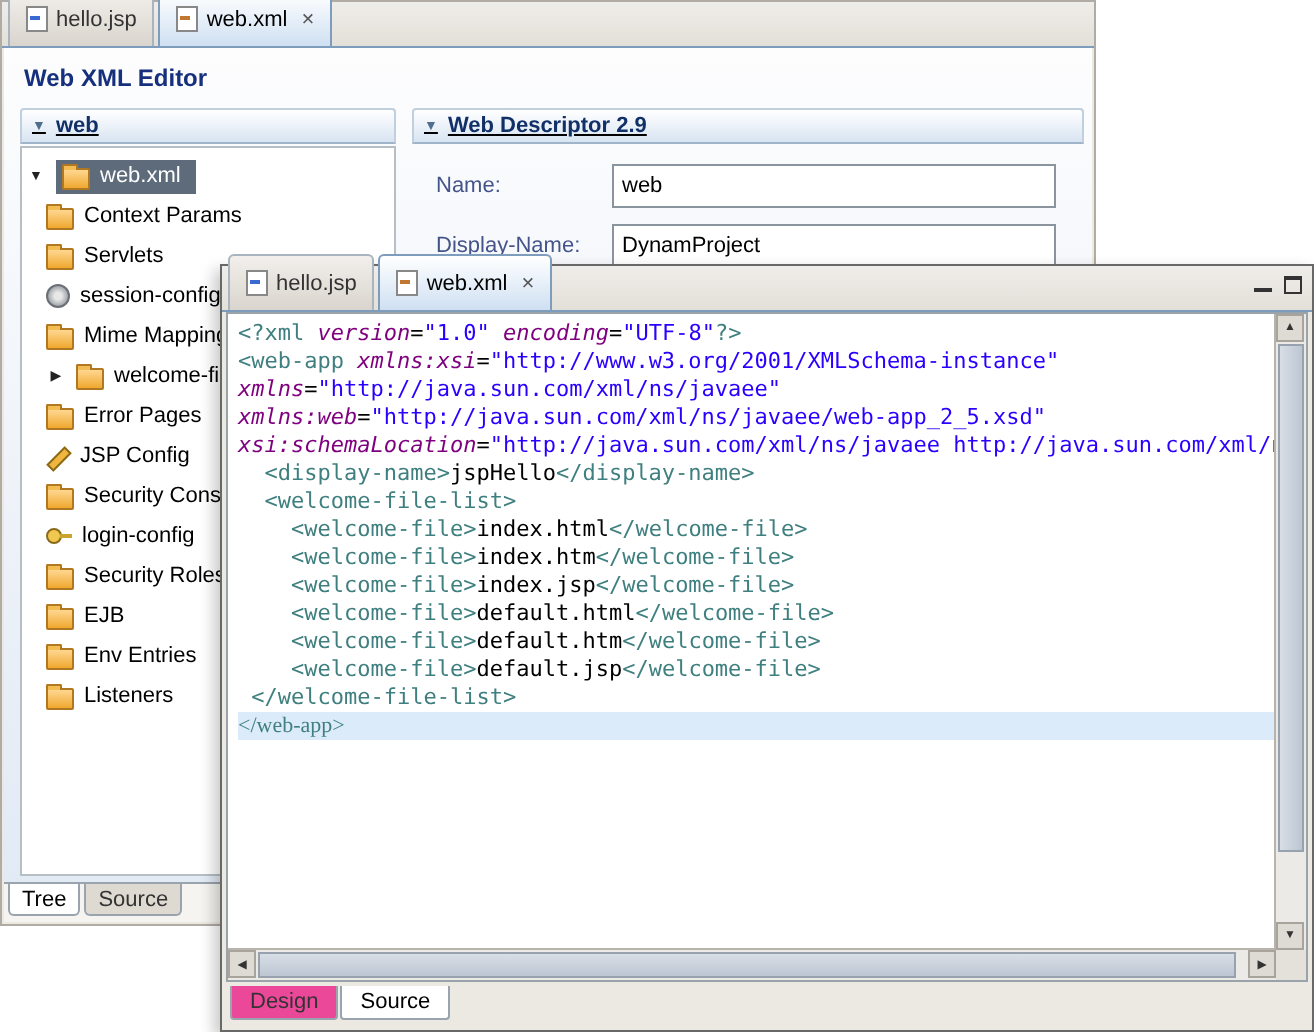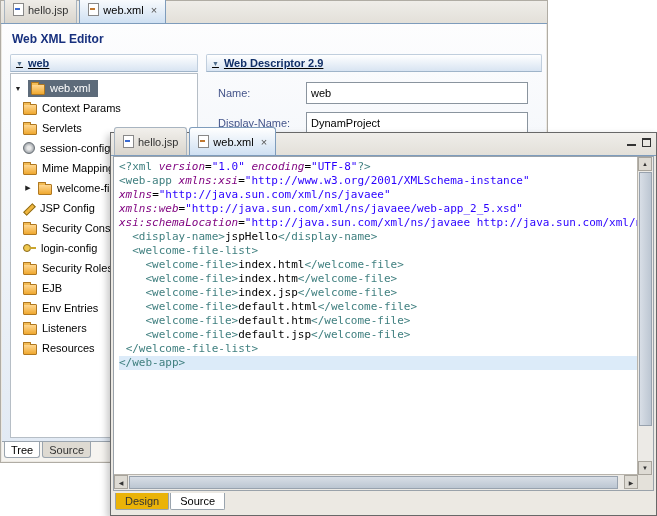--- a/index.html
+++ b/index.html
@@ -69,39 +69,39 @@
              box-shadow:-3px 3px 7px rgba(0,0,0,0.22);}
   .winbtns{position:absolute;right:5px;top:5px;display:flex;gap:6px;align-items:center;}
   .wb{width:9px;height:9px;display:inline-block;position:relative;}
   .wb.min::after{content:"";position:absolute;left:0;bottom:1px;width:9px;height:2px;background:#333;}
   .wb.max{border:1px solid #333;border-top-width:2px;box-sizing:border-box;}
   .editor{position:absolute;left:2px;right:2px;top:23px;bottom:24px;background:#fff;border:1px solid #9aa2aa;}
   .code{position:absolute;left:0;top:0;right:15px;bottom:15px;padding:3px 0 0 5px;
         font-family:"DejaVu Sans Mono",monospace;font-size:11px;line-height:14px;
         white-space:pre;overflow:hidden;}
   .cl{height:14px;}
-  .cl.hl{background:#dcebf9;}
+  .cl.hl{background:#dcebf9;font-family:Liberation Serif, serif;}
   .c-tag,.c-pi{color:#3f7f7f;}
   .c-attr{color:#7f007f;font-style:italic;}
   .c-val{color:#2a00ff;}
   .c-txt,.c-eq,.c-ws{color:#000;}
   .vsb{position:absolute;top:0;right:0;width:15px;bottom:15px;background:#eceae6;border-left:1px solid #b8b4ac;}
   .sarr{position:absolute;width:14px;height:14px;background:#dedbd4;border:1px solid #a8a49c;
         display:flex;align-items:center;justify-content:center;font-size:6px;color:#333;box-sizing:border-box;}
   .sarr.up{top:0;left:0;} .sarr.dn{bottom:0;left:0;}
   .vthumb{position:absolute;left:1px;right:1px;top:15px;height:80%;
           background:linear-gradient(90deg,#d8dee6,#bcc6d2);border:1px solid #98a2ae;box-sizing:border-box;}
   .hsb{position:absolute;left:0;bottom:0;height:15px;right:15px;background:#eceae6;border-top:1px solid #b8b4ac;}
   .sarr.lf{left:0;top:0;} .sarr.rt{right:0;top:0;}
   .hthumb{position:absolute;top:1px;bottom:1px;left:15px;right:20px;
           background:linear-gradient(#d8dee6,#bcc6d2);border:1px solid #98a2ae;box-sizing:border-box;}
   .sbcorner{position:absolute;right:0;bottom:0;width:15px;height:15px;background:#e4e1da;}
   .fg-bottom{position:absolute;left:2px;bottom:2px;height:20px;display:flex;align-items:flex-start;padding-left:2px;}
   .ftab{display:flex;align-items:center;height:16px;padding:0 9px;margin-right:1px;
-        border:1px solid #9aa4ae;border-top:none;background:#eab308;color:#333;border-radius:0 0 2px 2px;}
+        border:1px solid #9aa4ae;border-top:none;background:#ec4899;color:#333;border-radius:0 0 2px 2px;}
   .ftab.sel{background:#fff;color:#000;}
 </style>
 </head>
 <body>
 
 <div class="canvas">
 
   <section class="bg-window">
     <div class="tabbar">
       <div class="tab">
@@ -147,20 +147,24 @@
               <div class="tree-row">
                 <span class="ticon folder-icon"></span>
                 <span class="tlabel">Mime Mappings</span>
               </div>
               <div class="tree-row">
                 <span class="texp">▶</span>
                 <span class="ticon folder-icon"></span>
                 <span class="tlabel">welcome-file-list</span>
               </div>
               <div class="tree-row">
+                <span class="ticon folder-icon"></span>
+                <span class="tlabel">Error Pages</span>
+              </div>
+              <div class="tree-row">
                 <span class="ticon pencil-icon"></span>
                 <span class="tlabel">JSP Config</span>
               </div>
               <div class="tree-row">
                 <span class="ticon folder-icon"></span>
                 <span class="tlabel">Security Constraints</span>
               </div>
               <div class="tree-row">
                 <span class="ticon key-icon"></span>
                 <span class="tlabel">login-config</span>
@@ -173,24 +177,20 @@
                 <span class="ticon folder-icon"></span>
                 <span class="tlabel">EJB</span>
               </div>
               <div class="tree-row">
                 <span class="ticon folder-icon"></span>
                 <span class="tlabel">Env Entries</span>
               </div>
               <div class="tree-row">
                 <span class="ticon folder-icon"></span>
                 <span class="tlabel">Listeners</span>
-              </div>
-              <div class="tree-row">
-                <span class="ticon folder-icon"></span>
-                <span class="tlabel">Resources</span>
               </div>
             </div>
         </div>
       </div>
 
       <div class="section form-section">
         <div class="sec-head">
           <span class="twisty">▼</span>
           <span>Web Descriptor 2.9</span>
         </div>

